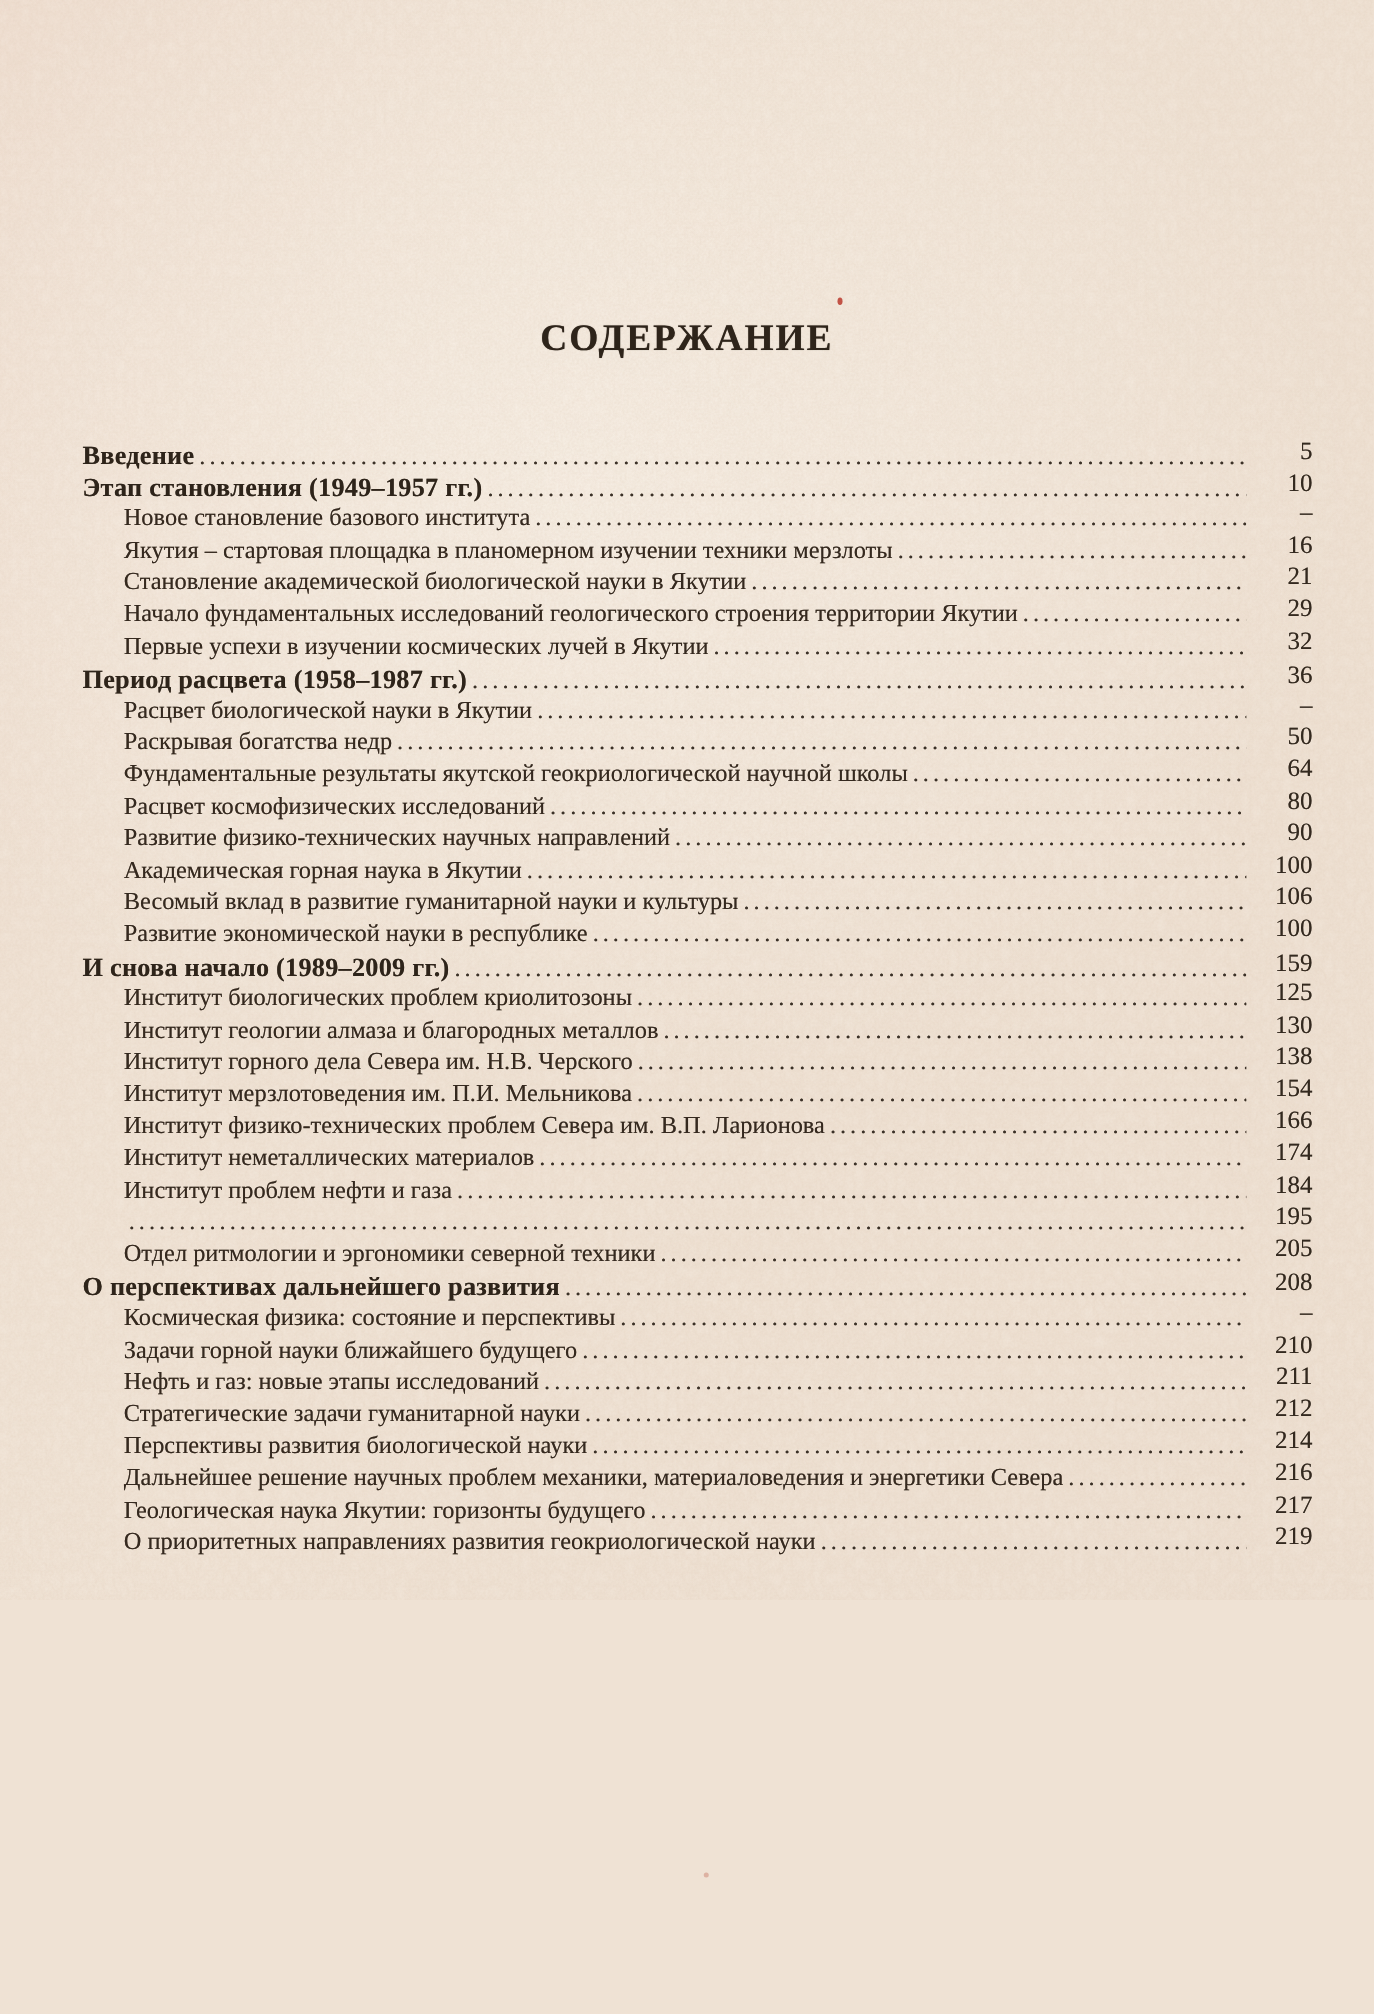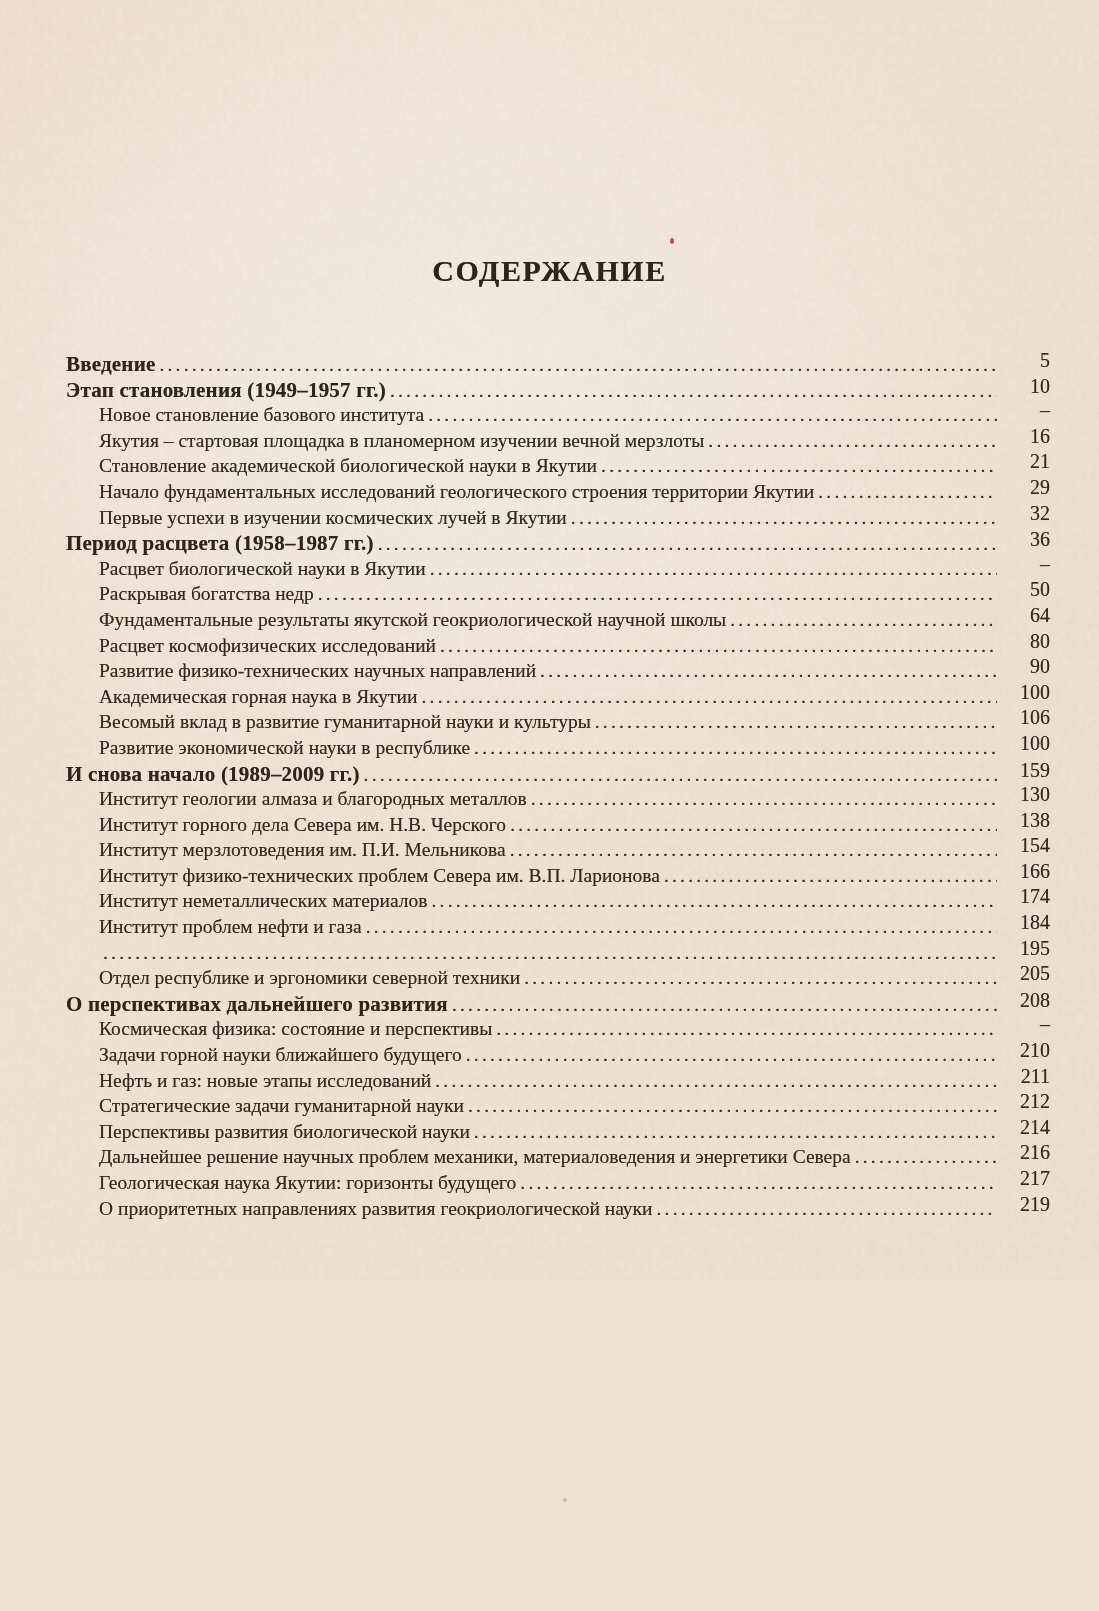--- a/index.html
+++ b/index.html
@@ -106,21 +106,21 @@
         <span class="t">Этап становления (1949–1957 гг.)</span>
         <span class="dots"></span>
         <span class="num">10</span>
       </div>
       <div class="row lvl1">
         <span class="t">Новое становление базового института</span>
         <span class="dots"></span>
         <span class="num">–</span>
       </div>
       <div class="row lvl1">
-        <span class="t">Якутия – стартовая площадка в планомерном изучении вечной мерзлоты</span>
+        <span class="t">Якутия – стартовая площадка в планомерном изучении техники мерзлоты</span>
         <span class="dots"></span>
         <span class="num">16</span>
       </div>
       <div class="row lvl1">
         <span class="t">Становление академической биологической науки в Якутии</span>
         <span class="dots"></span>
         <span class="num">21</span>
       </div>
       <div class="row lvl1">
         <span class="t">Начало фундаментальных исследований геологического строения территории Якутии</span>
@@ -176,20 +176,25 @@
         <span class="t">Развитие экономической науки в республике</span>
         <span class="dots"></span>
         <span class="num">100</span>
       </div>
       <div class="row bold">
         <span class="t">И снова начало (1989–2009 гг.)</span>
         <span class="dots"></span>
         <span class="num">159</span>
       </div>
       <div class="row lvl1">
+        <span class="t">Институт биологических проблем криолитозоны</span>
+        <span class="dots"></span>
+        <span class="num">125</span>
+      </div>
+      <div class="row lvl1">
         <span class="t">Институт геологии алмаза и благородных металлов</span>
         <span class="dots"></span>
         <span class="num">130</span>
       </div>
       <div class="row lvl1">
         <span class="t">Институт горного дела Севера им. Н.В. Черского</span>
         <span class="dots"></span>
         <span class="num">138</span>
       </div>
       <div class="row lvl1">
@@ -210,21 +215,21 @@
       <div class="row lvl1">
         <span class="t">Институт проблем нефти и газа</span>
         <span class="dots"></span>
         <span class="num">184</span>
       </div>
       <div class="row lvl1">
         <span class="dots"></span>
         <span class="num">195</span>
       </div>
       <div class="row lvl1">
-        <span class="t">Отдел республике и эргономики северной техники</span>
+        <span class="t">Отдел ритмологии и эргономики северной техники</span>
         <span class="dots"></span>
         <span class="num">205</span>
       </div>
       <div class="row bold">
         <span class="t">О перспективах дальнейшего развития</span>
         <span class="dots"></span>
         <span class="num">208</span>
       </div>
       <div class="row lvl1">
         <span class="t">Космическая физика: состояние и перспективы</span>

